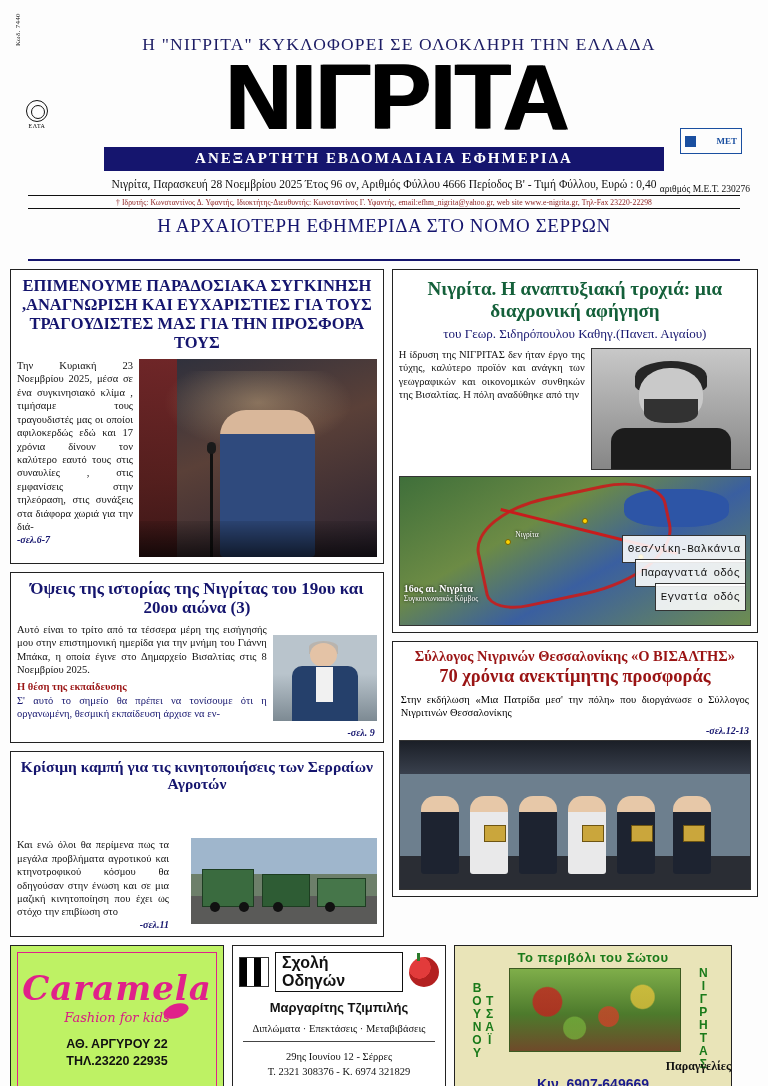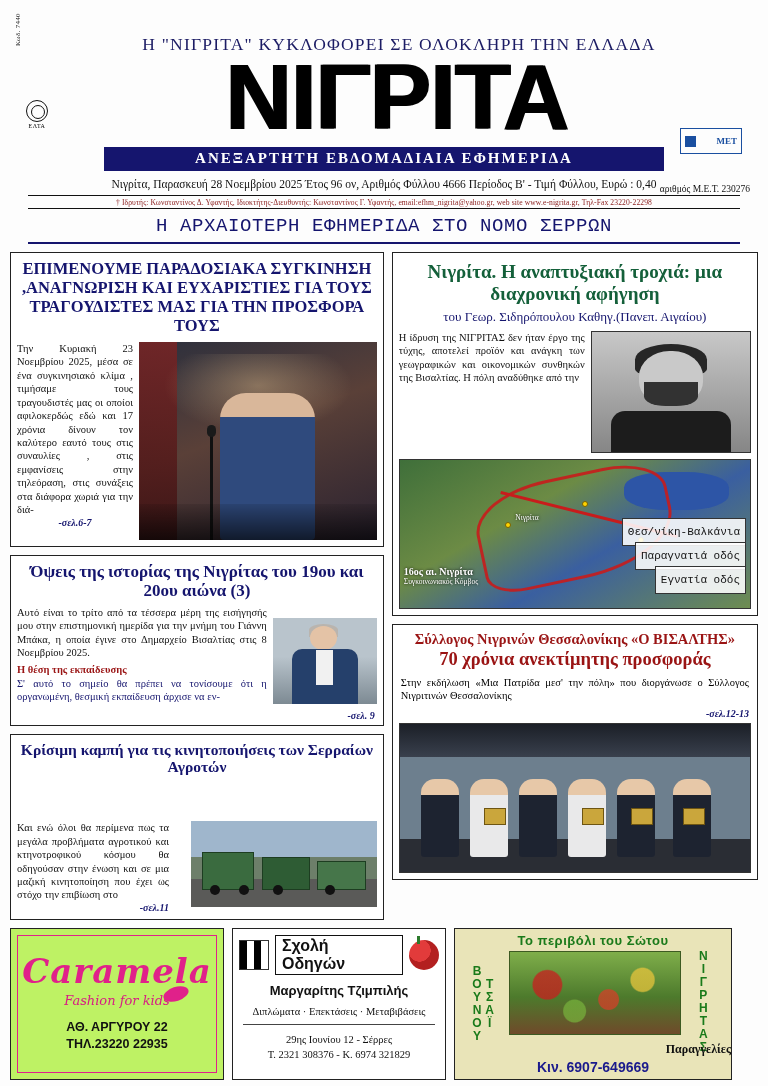--- a/index.html
+++ b/index.html
@@ -130,23 +130,23 @@
     color: #8a1b1b;
     padding: 1.5px 0;
     letter-spacing: .1px;
   }
   .oldest-line {
     text-align: center;
     font-size: 19px;
     color: #15156e;
     letter-spacing: .6px;
     margin-top: 6px;
-    padding-bottom: 5px;
+    padding-bottom: 22px;
     border-bottom: 2.5px solid #15156e;
-    margin-left: 10px; margin-right: 10px; font-family: Liberation Mono, monospace;
+    margin-left: 10px; margin-right: 10px;
   }
 
   
   .content {
     display: flex;
     gap: 8px;
     padding: 8px 10px 0 10px;
   }
   .col-left { width: 396px; }
   .col-right { width: 388px; }
@@ -540,21 +540,21 @@
 
   <div class="content">
 
     <div class="col-left">
 
       <div class="box lead1">
         <div class="hl hl-blue">ΕΠΙΜΕΝΟΥΜΕ ΠΑΡΑΔΟΣΙΑΚΑ ΣΥΓΚΙΝΗΣΗ ,ΑΝΑΓΝΩΡΙΣΗ ΚΑΙ ΕΥΧΑΡΙΣΤΙΕΣ ΓΙΑ ΤΟΥΣ ΤΡΑΓΟΥΔΙΣΤΕΣ ΜΑΣ ΓΙΑ ΤΗΝ ΠΡΟΣΦΟΡΑ ΤΟΥΣ</div>
         <div class="lead1-inner">
           <div class="lead1-text">
             <div class="body-txt">Την Κυριακή 23 Νοεμβρίου 2025, μέσα σε ένα συγκινησιακό κλίμα , τιμήσαμε τους τραγουδιστές μας οι οποίοι αφιλοκερδώς εδώ και 17 χρόνια δίνουν τον καλύτερο εαυτό τους στις συναυλίες , στις εμφανίσεις στην τηλεόραση,  στις συνάξεις στα διάφορα χωριά για την διά-</div>
-            <div class="sel" style="text-align:center;font-size:10px;">-σελ.6-7</div>
+            <div class="sel" style="text-align:left;font-size:10px;">-σελ.6-7</div>
           </div>
           <div class="photo ph-singer">
             <div class="red-strip"></div>
             <div class="spot"></div>
             <div class="person"></div>
             <div class="mic"></div>
             <div class="crowd"></div>
           </div>
         </div>
       </div>
@@ -597,21 +597,21 @@
       </div>
 
     </div>
 
     <div class="col-right">
 
       <div class="box r1">
         <div class="hl hl-green">Νιγρίτα. Η αναπτυξιακή τροχιά: μια διαχρονική αφήγηση</div>
         <div class="sub">του Γεωρ. Σιδηρόπουλου Καθηγ.(Πανεπ. Αιγαίου)</div>
         <div class="r1-inner">
-          <div class="r1-text body-txt">Η ίδρυση της ΝΙΓΡΙΤΑΣ δεν ήταν έργο της τύχης, αποτελεί προϊόν και ανάγκη των γεωγραφικών και οικονομικών συνθηκών της Βισαλτίας. Η πόλη αναδύθηκε από την</div>
+          <div class="r1-text body-txt">Η ίδρυση της ΝΙΓΡΙΤΑΣ δεν ήταν έργο της τύχης, καλύτερο προϊόν και ανάγκη των γεωγραφικών και οικονομικών συνθηκών της Βισαλτίας. Η πόλη αναδύθηκε από την</div>
           <div class="ph-portrait">
             <div class="hair"></div>
             <div class="head"></div>
             <div class="beard"></div>
             <div class="torso"></div>
           </div>
         </div>
         <div class="map">
           <div class="lake"></div>
           <div class="river"></div>

